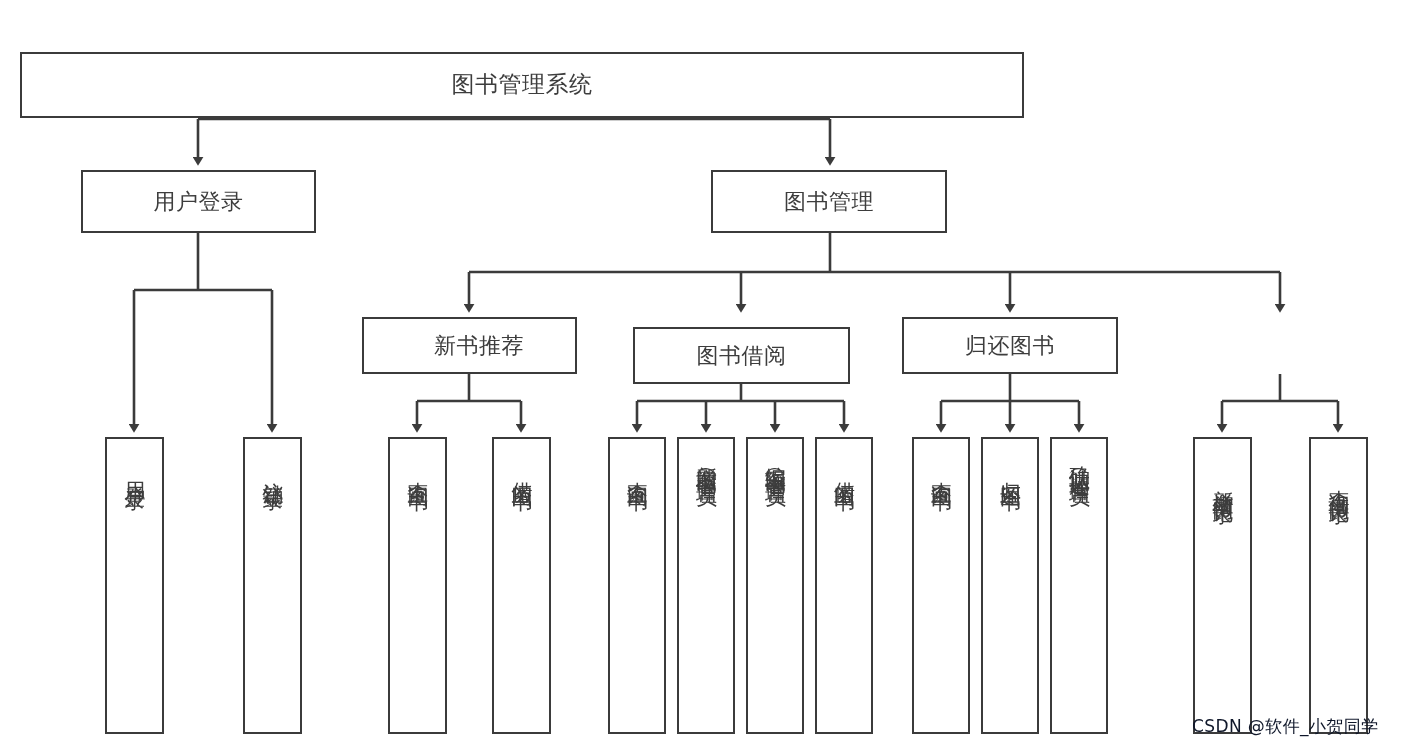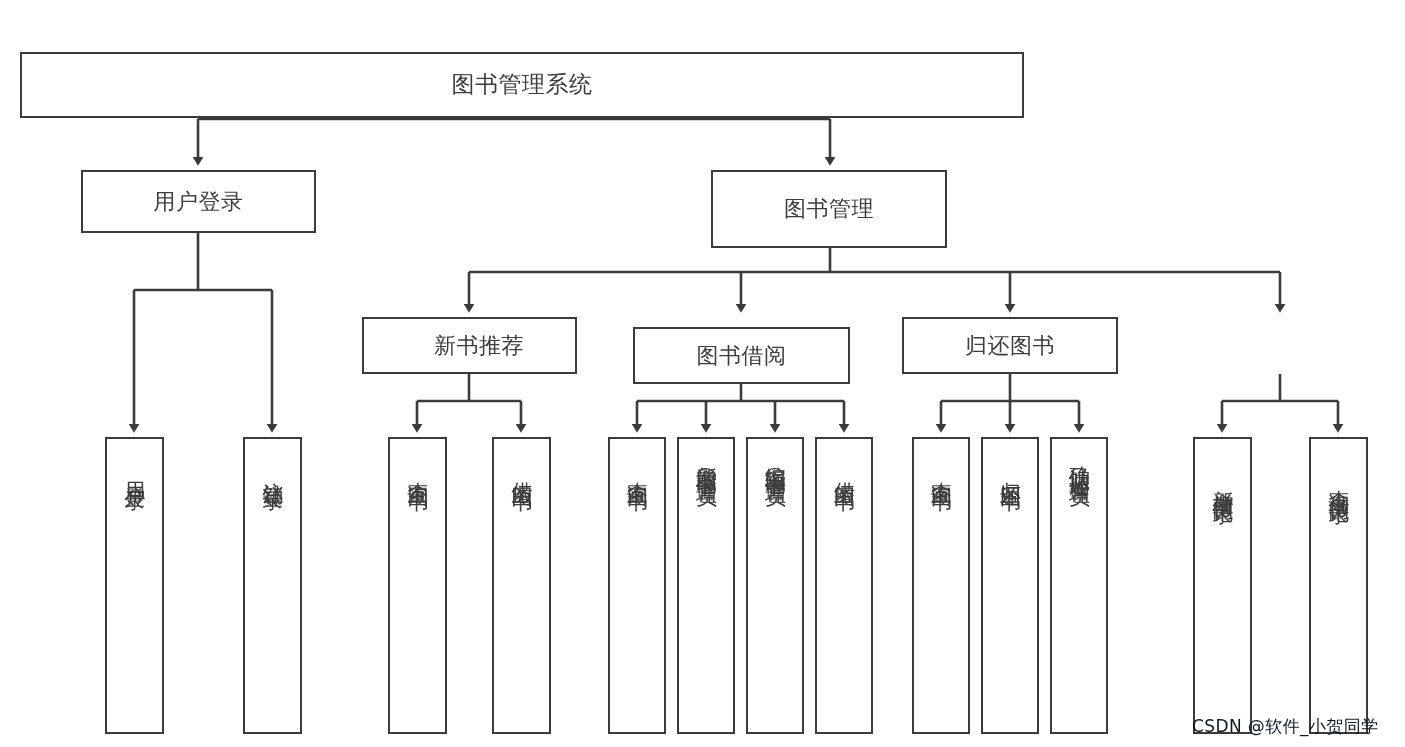--- a/index.html
+++ b/index.html
@@ -126,21 +126,21 @@
   </svg>
 
   <div class="node root" style="left:20px; top:12px; width:1004px; height:66px;margin-top:40px;">
     <span class="node-label">图书管理系统</span>
   </div>
 
   <div class="node" style="left:81px; top:170px; width:235px; height:63px;">
     <span class="node-label">用户登录</span>
   </div>
 
-  <div class="node" style="left:711px; top:170px; width:236px; height:78px;">
+  <div class="node" style="left:711px; top:170px; width:236px; height:63px;">
     <span class="node-label">图书管理</span>
   </div>
 
   <div class="node" style="left:362px; top:317px; width:215px; height:57px;padding-left:19px;">
     <span class="node-label">新书推荐</span>
   </div>
 
   <div class="node" style="left:633px; top:327px; width:217px; height:57px;">
     <span class="node-label">图书借阅</span>
   </div>

